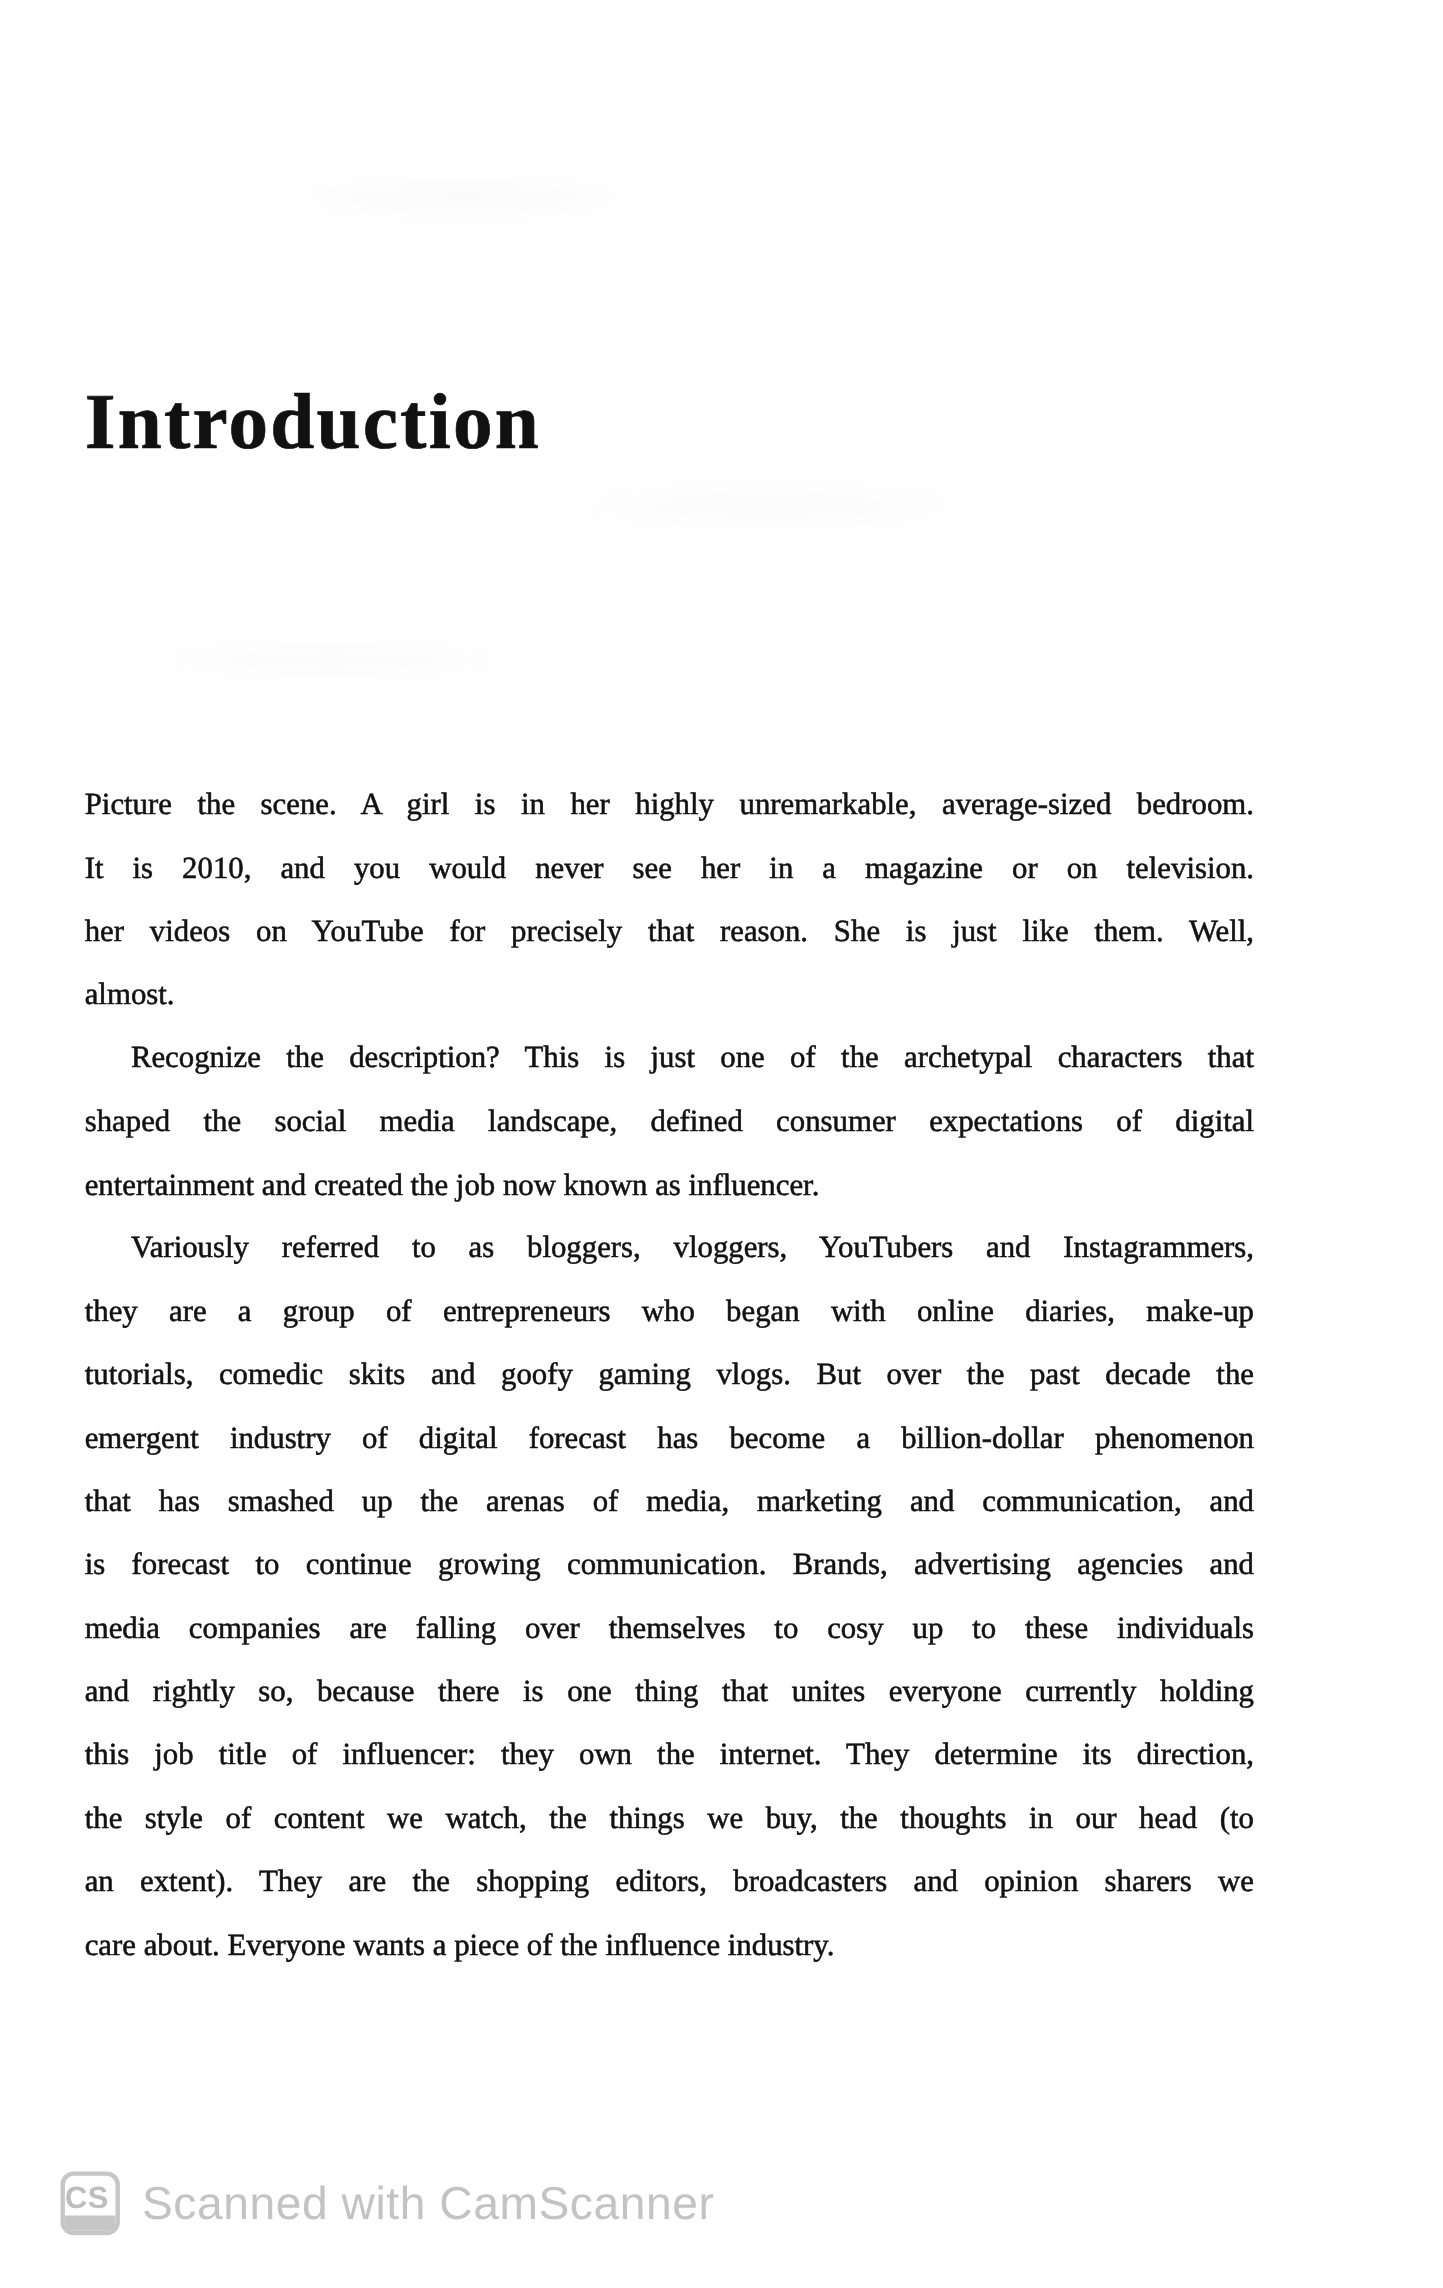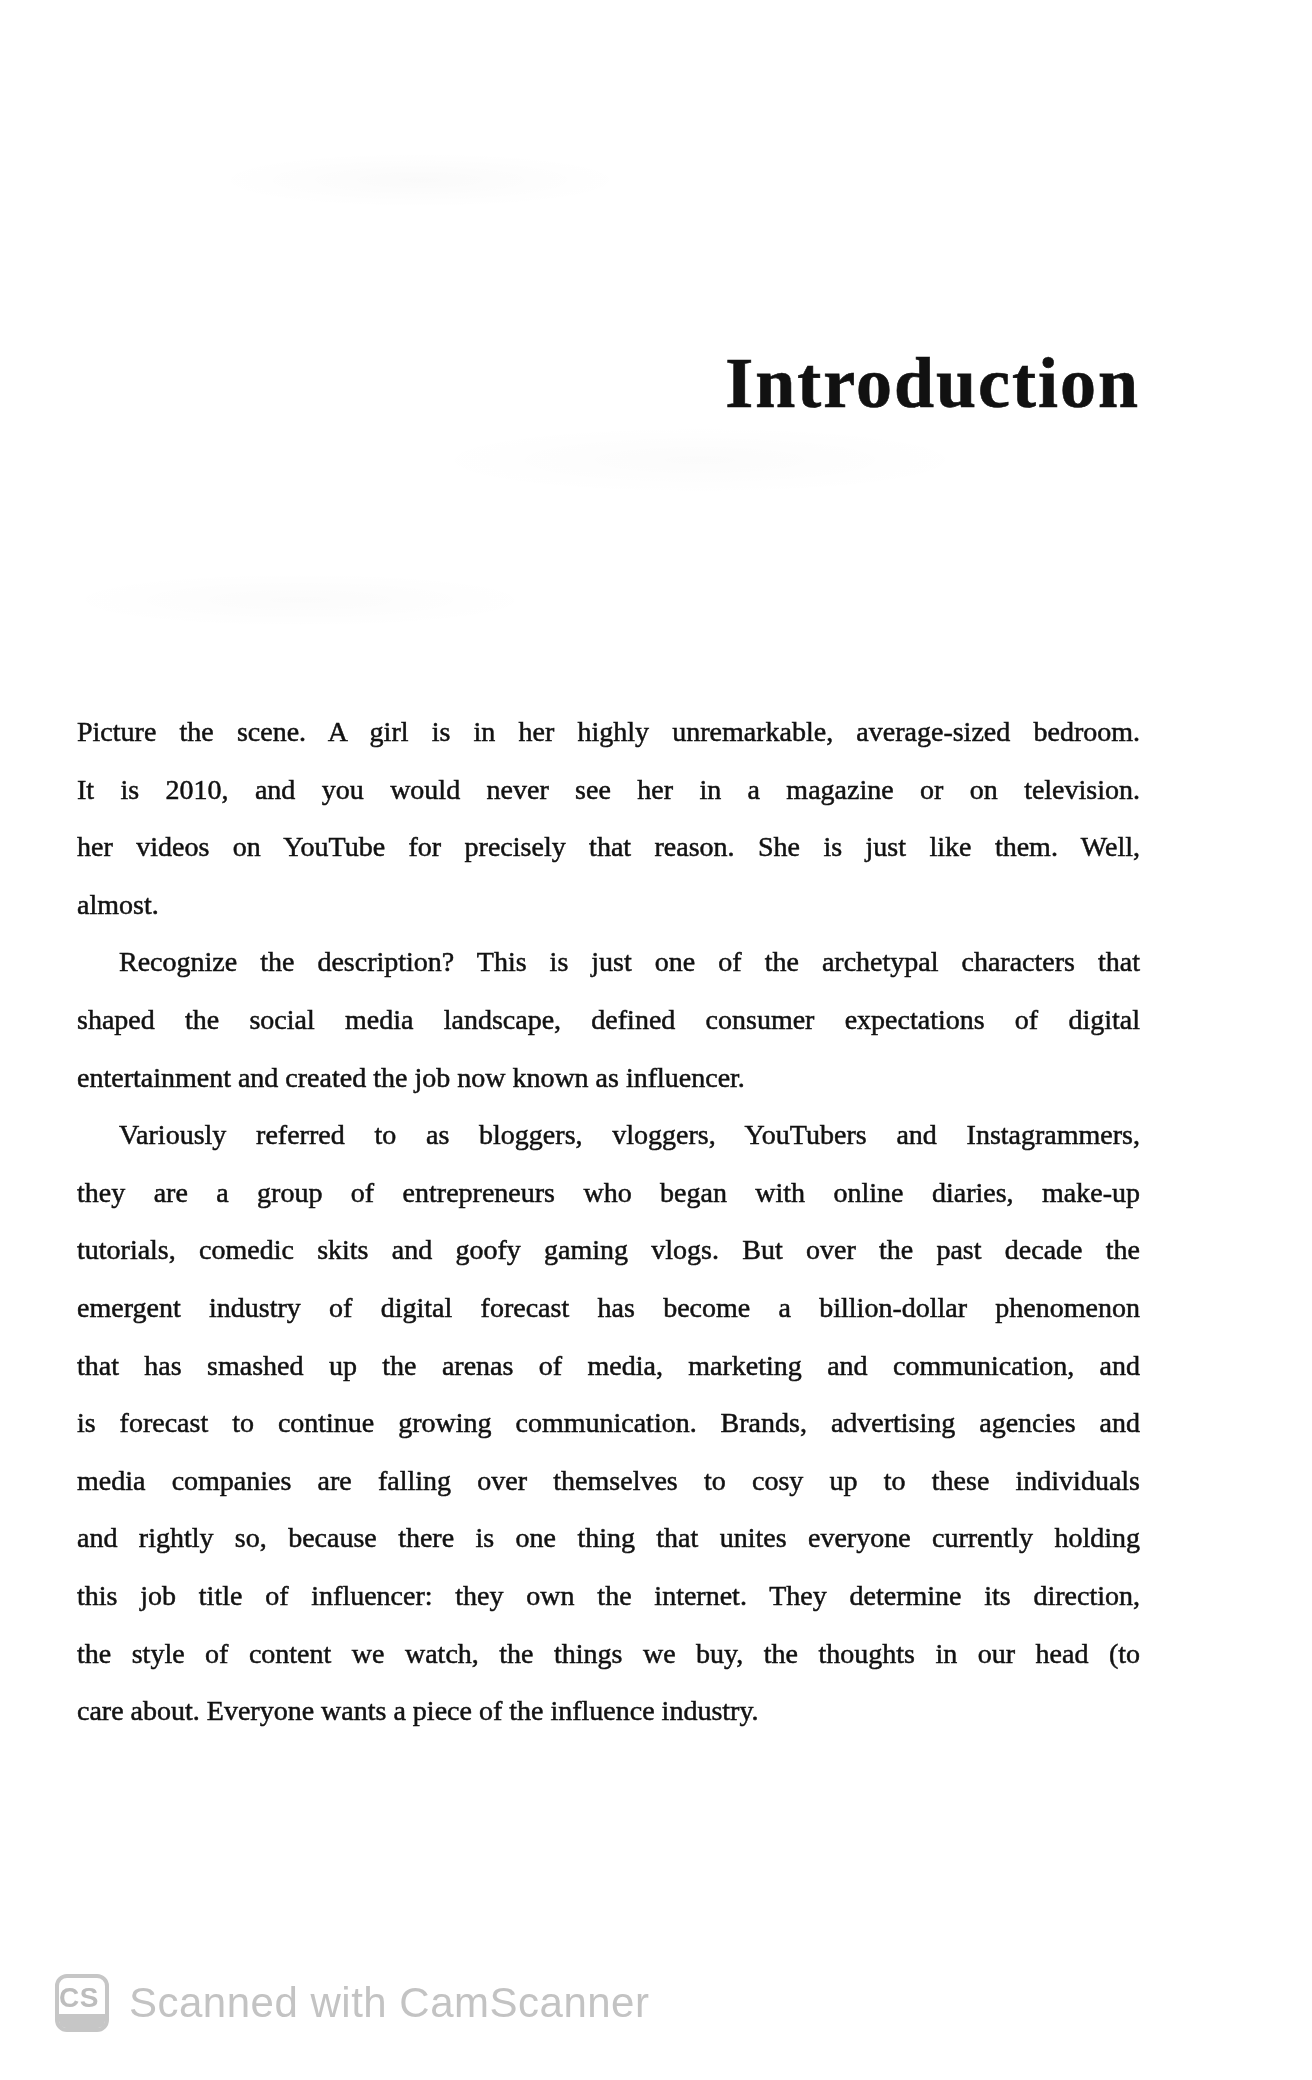--- a/index.html
+++ b/index.html
@@ -16,21 +16,21 @@
       radial-gradient(ellipse 300px 40px at 420px 180px, rgba(0,0,0,0.018), rgba(0,0,0,0) 70%),
       radial-gradient(ellipse 400px 50px at 700px 460px, rgba(0,0,0,0.015), rgba(0,0,0,0) 70%),
       radial-gradient(ellipse 350px 40px at 300px 600px, rgba(0,0,0,0.015), rgba(0,0,0,0) 70%);
   }
 
   .chapter-title {
     position: absolute;
     top: 338px;
     left: 77px;
     width: 1063px;
-    text-align: right;
+    text-align: left;
     font-size: 72px;
     line-height: 90px;
     font-weight: bold;
     letter-spacing: 2px;
     color: #111111;
     -webkit-text-stroke: 0.6px #111111;
   }
 
   .body-text {
     position: absolute;
@@ -123,20 +123,21 @@
         <div class="line indent-first">Variously referred to as bloggers, vloggers, YouTubers and Instagrammers,</div>
         <div class="line">they are a group of entrepreneurs who began with online diaries, make-up</div>
         <div class="line">tutorials, comedic skits and goofy gaming vlogs. But over the past decade the</div>
         <div class="line">emergent industry of digital forecast has become a billion-dollar phenomenon</div>
         <div class="line">that has smashed up the arenas of media, marketing and communication, and</div>
         <div class="line">is forecast to continue growing communication. Brands, advertising agencies and</div>
         <div class="line">media companies are falling over themselves to cosy up to these individuals</div>
         <div class="line">and rightly so, because there is one thing that unites everyone currently holding</div>
         <div class="line">this job title of influencer: they own the internet. They determine its direction,</div>
         <div class="line">the style of content we watch, the things we buy, the thoughts in our head (to</div>
+        <div class="line">an extent). They are the shopping editors, broadcasters and opinion sharers we</div>
         <div class="line para-end">care about. Everyone wants a piece of the influence industry.</div>
       </div>
     </div>
 
   <div class="watermark">
     <div class="cs-icon">
       <div class="cs-letters">CS</div>
       <div class="cs-bottom-bar"></div>
     </div>
     <div class="watermark-text">Scanned with CamScanner</div>

